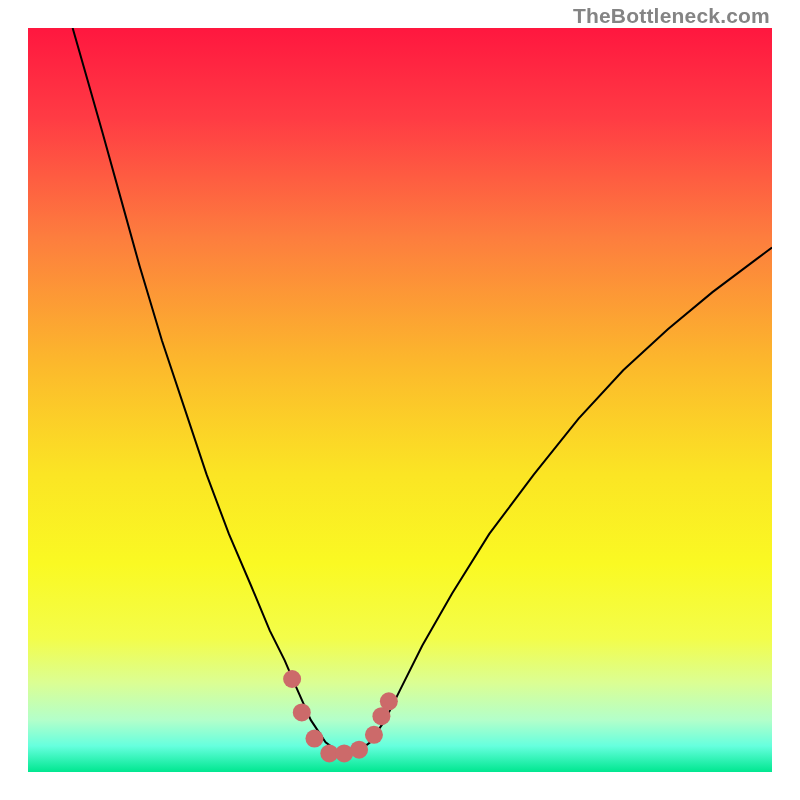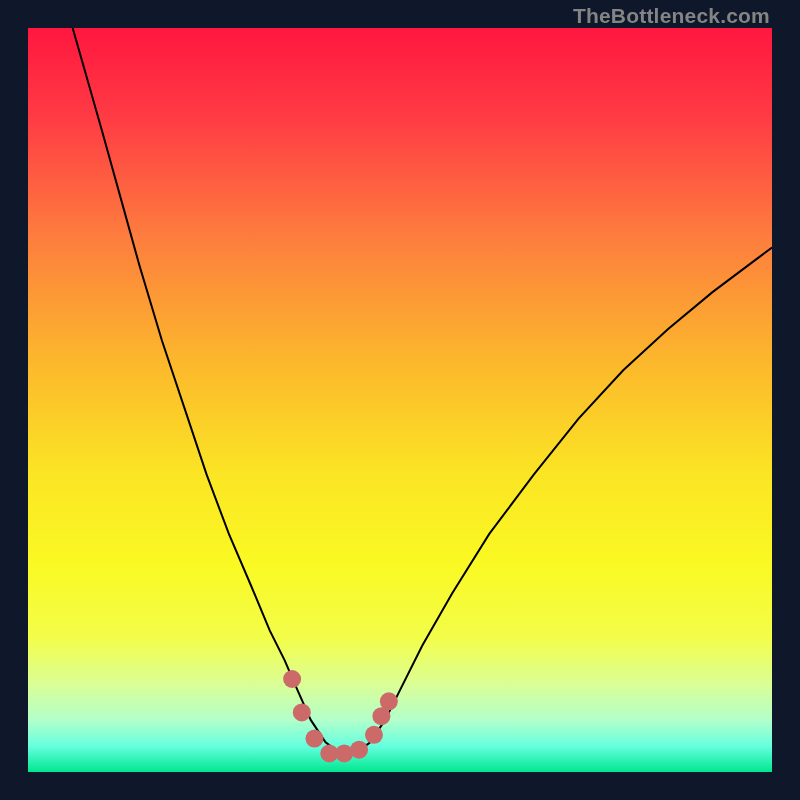--- a/index.html
+++ b/index.html
@@ -11,21 +11,21 @@
     overflow: hidden;
     position: relative;
     font-family: Arial, sans-serif;
   }
   .frame {
     position: absolute;
     top: 0;
     left: 0;
     width: 800px;
     height: 800px;
-    background: #0f172a;
+    background: #ffffff;
   }
   .plot-area {
     position: absolute;
     top: 28px;
     left: 28px;
     width: 744px;
     height: 744px;
     overflow: hidden;
   }
   .gradient {

